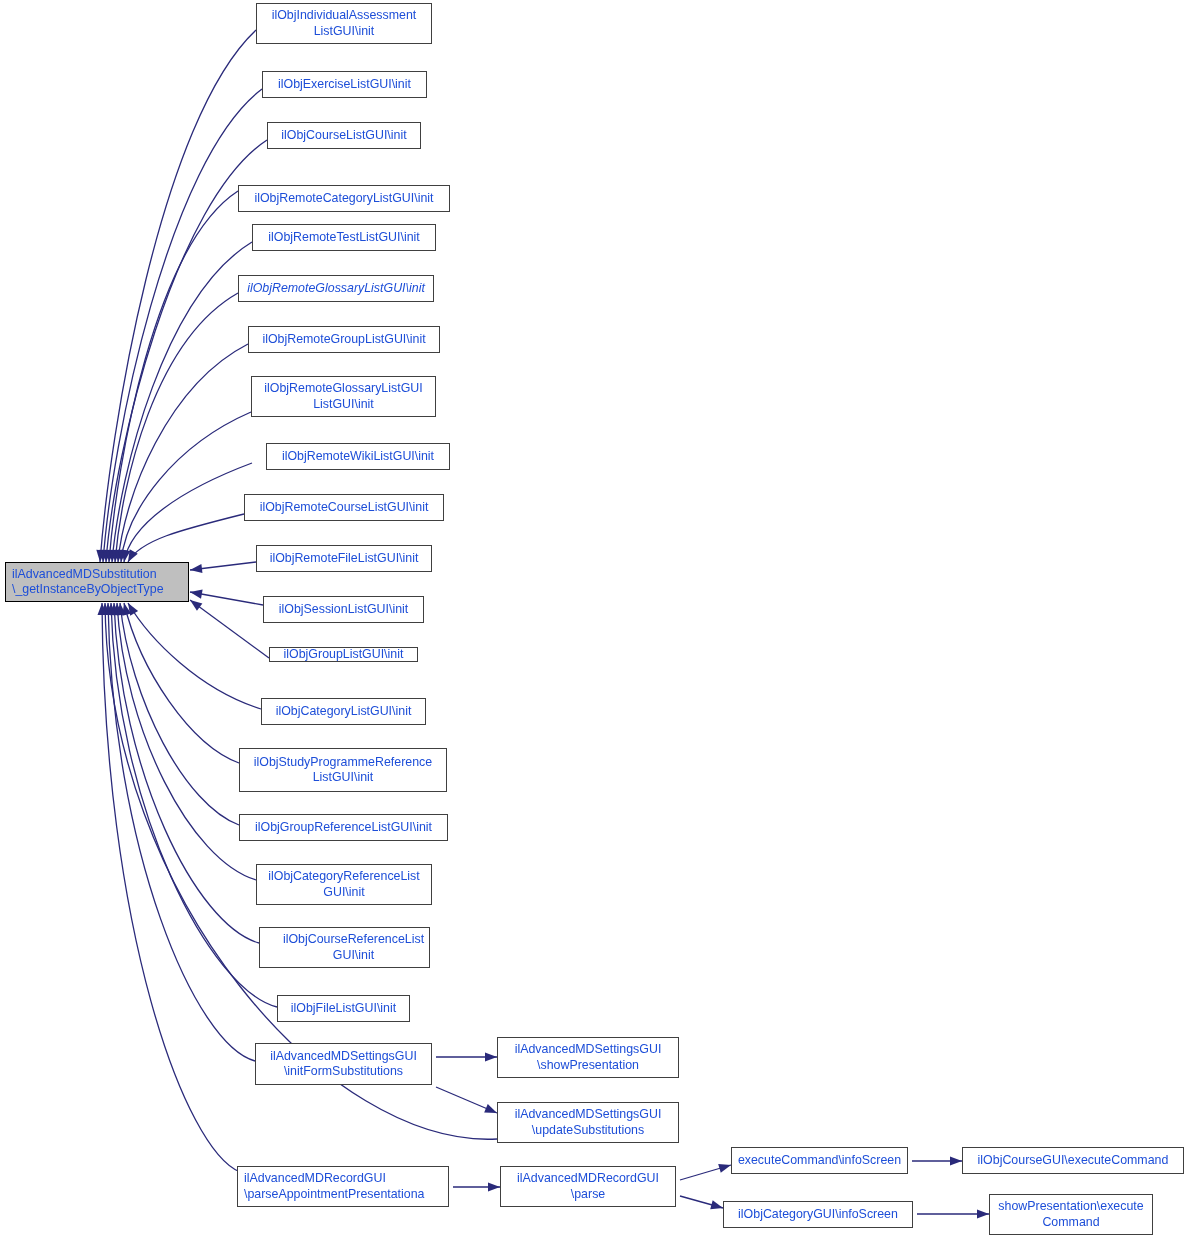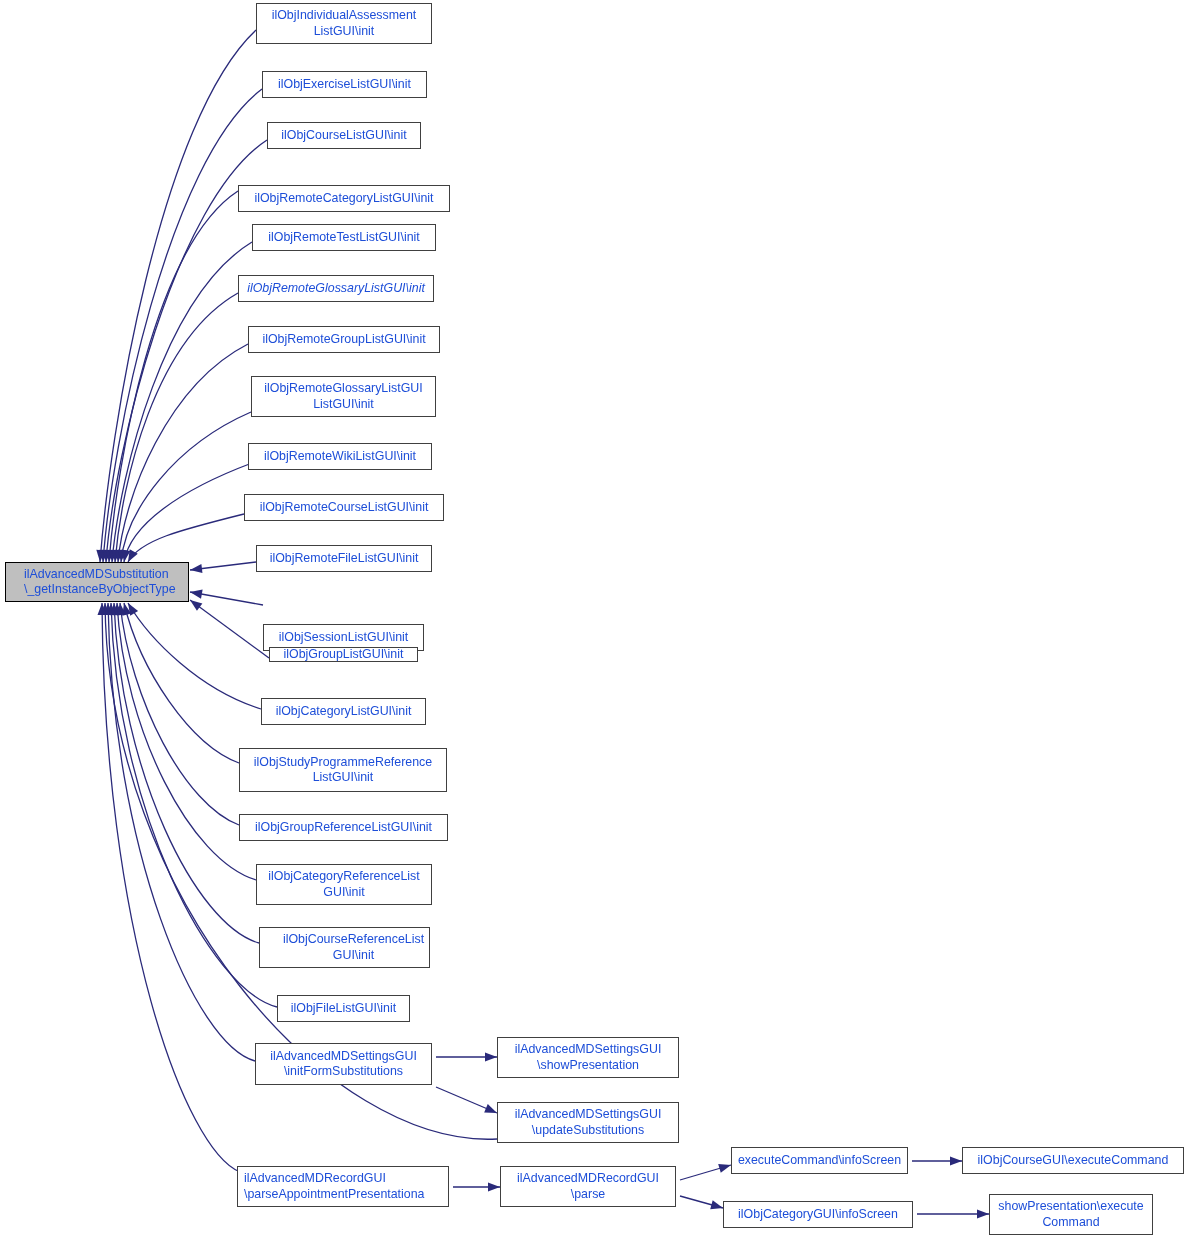--- a/index.html
+++ b/index.html
@@ -36,21 +36,21 @@
     justify-content: center;
     text-align: center;
     white-space: pre;
     z-index: 5;
   }
   .node.root {
     background: #bfbfbf;
     border: 1px solid #000000;
     text-align: left;
     align-items: flex-start;
-    padding-left: 18px;
+    padding-left: 6px;
   }
   .node.leftalign {
     text-align: left;
     align-items: flex-start;
     padding-left: 6px;
   }
   .node .line {
     display: block;
   }
 </style>
@@ -128,24 +128,24 @@
   <div id="node-layer">
       <div class="node root" style="left: 5px; top: 562px; width: 184px; height: 40px;"><span class="line">ilAdvancedMDSubstitution</span><span class="line">\_getInstanceByObjectType</span></div>
       <div class="node" style="left: 256px; top: 3px; width: 176px; height: 41px;"><span class="line">ilObjIndividualAssessment</span><span class="line">ListGUI\init</span></div>
       <div class="node" style="left: 262px; top: 71px; width: 165px; height: 27px;"><span class="line">ilObjExerciseListGUI\init</span></div>
       <div class="node" style="left: 267px; top: 122px; width: 154px; height: 27px;"><span class="line">ilObjCourseListGUI\init</span></div>
       <div class="node" style="left: 238px; top: 173px; width: 212px; height: 27px; margin-top: 12px;"><span class="line">ilObjRemoteCategoryListGUI\init</span></div>
       <div class="node" style="left: 252px; top: 224px; width: 184px; height: 27px;"><span class="line">ilObjRemoteTestListGUI\init</span></div>
       <div class="node" style="left: 238px; top: 275px; width: 196px; height: 27px; font-style: italic;"><span class="line">ilObjRemoteGlossaryListGUI\init</span></div>
       <div class="node" style="left: 248px; top: 326px; width: 192px; height: 27px;"><span class="line">ilObjRemoteGroupListGUI\init</span></div>
       <div class="node" style="left: 251px; top: 376px; width: 185px; height: 41px;"><span class="line">ilObjRemoteGlossaryListGUI</span><span class="line">ListGUI\init</span></div>
-      <div class="node" style="left: 248px; top: 443px; width: 184px; height: 27px;"><span class="line">ilObjRemoteWikiListGUI\init</span></div>
+      <div class="node" style="left: 266px; top: 443px; width: 184px; height: 27px;"><span class="line">ilObjRemoteWikiListGUI\init</span></div>
       <div class="node" style="left: 244px; top: 494px; width: 200px; height: 27px;"><span class="line">ilObjRemoteCourseListGUI\init</span></div>
       <div class="node" style="left: 256px; top: 545px; width: 176px; height: 27px;"><span class="line">ilObjRemoteFileListGUI\init</span></div>
-      <div class="node" style="left: 263px; top: 596px; width: 161px; height: 27px; margin-top: 28px;"><span class="line">ilObjSessionListGUI\init</span></div>
+      <div class="node" style="left: 263px; top: 596px; width: 161px; height: 27px;"><span class="line">ilObjSessionListGUI\init</span></div>
       <div class="node" style="left: 269px; top: 647px; width: 149px; height: 15px;"><span class="line">ilObjGroupListGUI\init</span></div>
       <div class="node" style="left: 261px; top: 698px; width: 165px; height: 27px;"><span class="line">ilObjCategoryListGUI\init</span></div>
       <div class="node" style="left: 239px; top: 748px; width: 208px; height: 44px;"><span class="line">ilObjStudyProgrammeReference</span><span class="line">ListGUI\init</span></div>
       <div class="node" style="left: 239px; top: 814px; width: 209px; height: 27px;"><span class="line">ilObjGroupReferenceListGUI\init</span></div>
       <div class="node" style="left: 256px; top: 864px; width: 176px; height: 41px;"><span class="line">ilObjCategoryReferenceList</span><span class="line">GUI\init</span></div>
       <div class="node" style="left: 259px; top: 927px; width: 171px; height: 41px; padding-left: 18px;"><span class="line">ilObjCourseReferenceList</span><span class="line">GUI\init</span></div>
       <div class="node" style="left: 277px; top: 995px; width: 133px; height: 27px;"><span class="line">ilObjFileListGUI\init</span></div>
       <div class="node" style="left: 255px; top: 1043px; width: 177px; height: 42px;"><span class="line">ilAdvancedMDSettingsGUI</span><span class="line">\initFormSubstitutions</span></div>
       <div class="node" style="left: 497px; top: 1037px; width: 182px; height: 41px;"><span class="line">ilAdvancedMDSettingsGUI</span><span class="line">\showPresentation</span></div>
       <div class="node" style="left: 497px; top: 1102px; width: 182px; height: 41px;"><span class="line">ilAdvancedMDSettingsGUI</span><span class="line">\updateSubstitutions</span></div>

